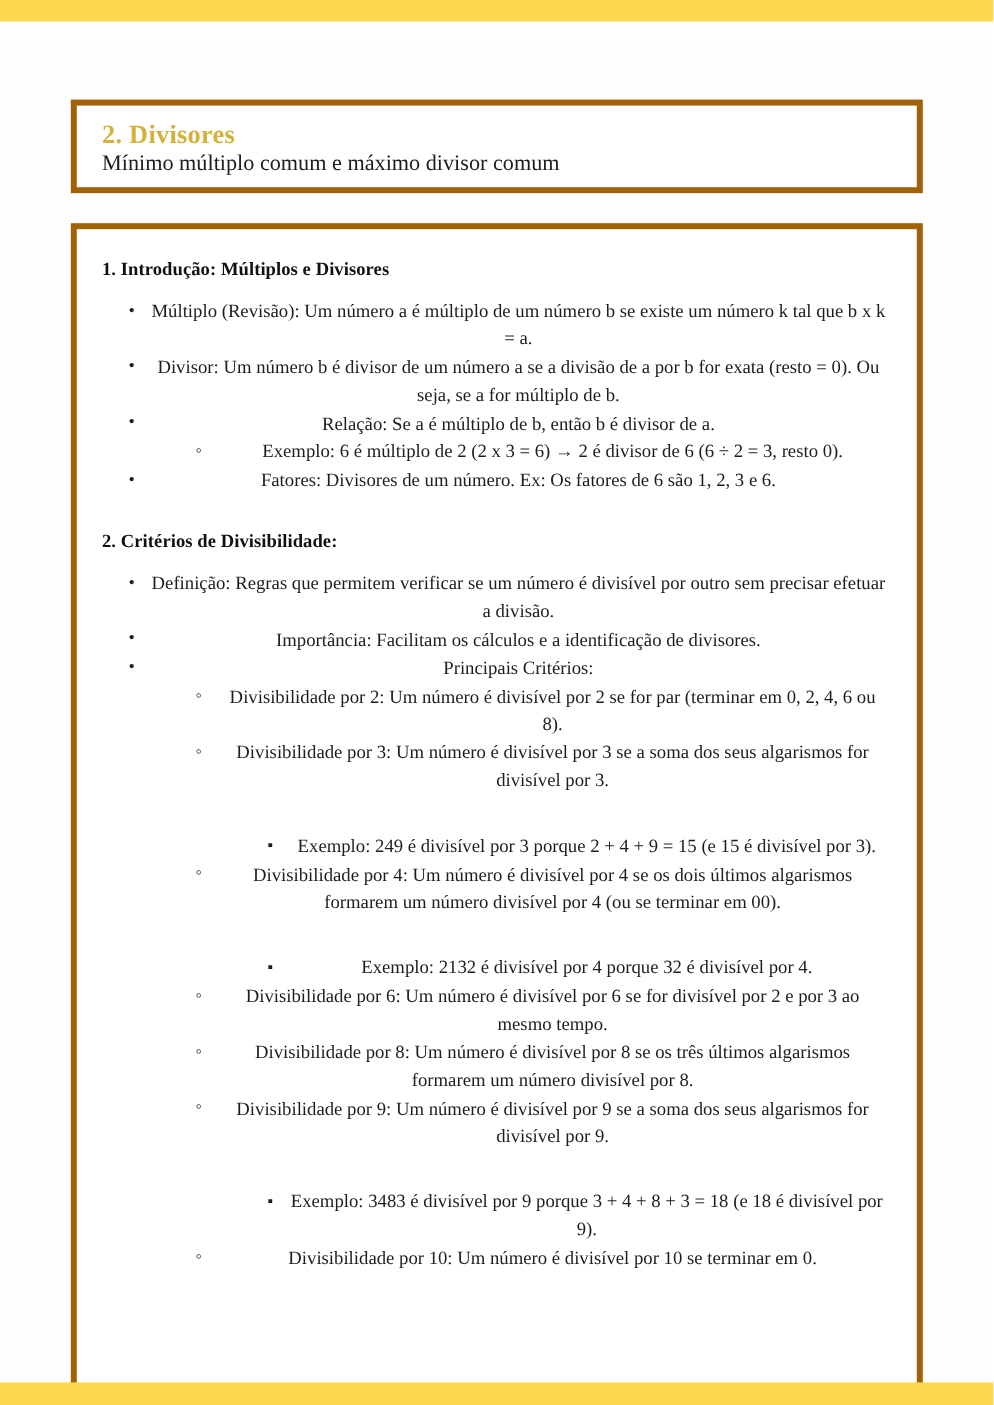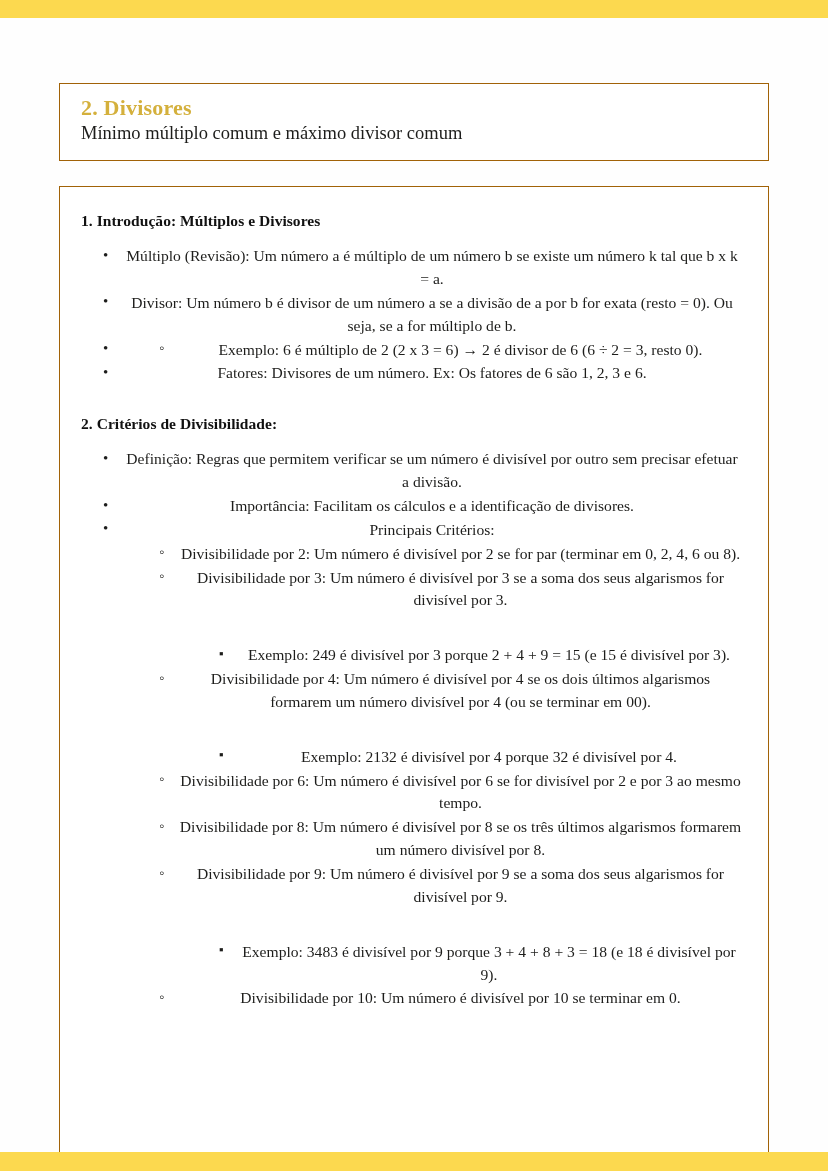--- a/index.html
+++ b/index.html
@@ -31,21 +31,21 @@
     height: 18px;
   }
   .edge-bar.bottom {
     top: 1152px;
     height: 19px;
   }
   .card {
     position: absolute;
     left: 59px;
     width: 710px;
-    border: 1px solid #a16207;
+    border: 5px solid #a16207;
     background: #ffffff;
     box-sizing: border-box;
   }
   .card.header-card {
     top: 83px;
     height: 78px;
     padding: 12px 20px 0 21px;
   }
   .card.body-card {
     top: 186px;
@@ -148,21 +148,21 @@
     <div class="doc-title">2. Divisores</div>
     <div class="doc-subtitle">Mínimo múltiplo comum e máximo divisor comum</div>
   </div>
 
   <div class="card body-card">
     <div id="content-root">
         <div class="section-heading">1. Introdução: Múltiplos e Divisores</div>
         <ul class="lvl1">
           <li><span>Múltiplo (Revisão): Um número a é múltiplo de um número b se existe um número k tal que b x k = a.</span></li>
           <li><span>Divisor: Um número b é divisor de um número a se a divisão de a por b for exata (resto = 0). Ou seja, se a for múltiplo de b.</span></li>
-          <li><ul class="lvl2">
+          <li><span>Relação: Se a é múltiplo de b, então b é divisor de a.</span><ul class="lvl2">
               <li><span>Exemplo: 6 é múltiplo de 2 (2 x 3 = 6) → 2 é divisor de 6 (6 ÷ 2 = 3, resto 0).</span></li>
             </ul></li>
           <li><span>Fatores: Divisores de um número. Ex: Os fatores de 6 são 1, 2, 3 e 6.</span></li>
         </ul>
         <div class="section-heading spaced">2. Critérios de Divisibilidade:</div>
         <ul class="lvl1">
           <li><span>Definição: Regras que permitem verificar se um número é divisível por outro sem precisar efetuar a divisão.</span></li>
           <li><span>Importância: Facilitam os cálculos e a identificação de divisores.</span></li>
           <li><span>Principais Critérios:</span><ul class="lvl2">
               <li><span>Divisibilidade por 2: Um número é divisível por 2 se for par (terminar em 0, 2, 4, 6 ou 8).</span></li>

